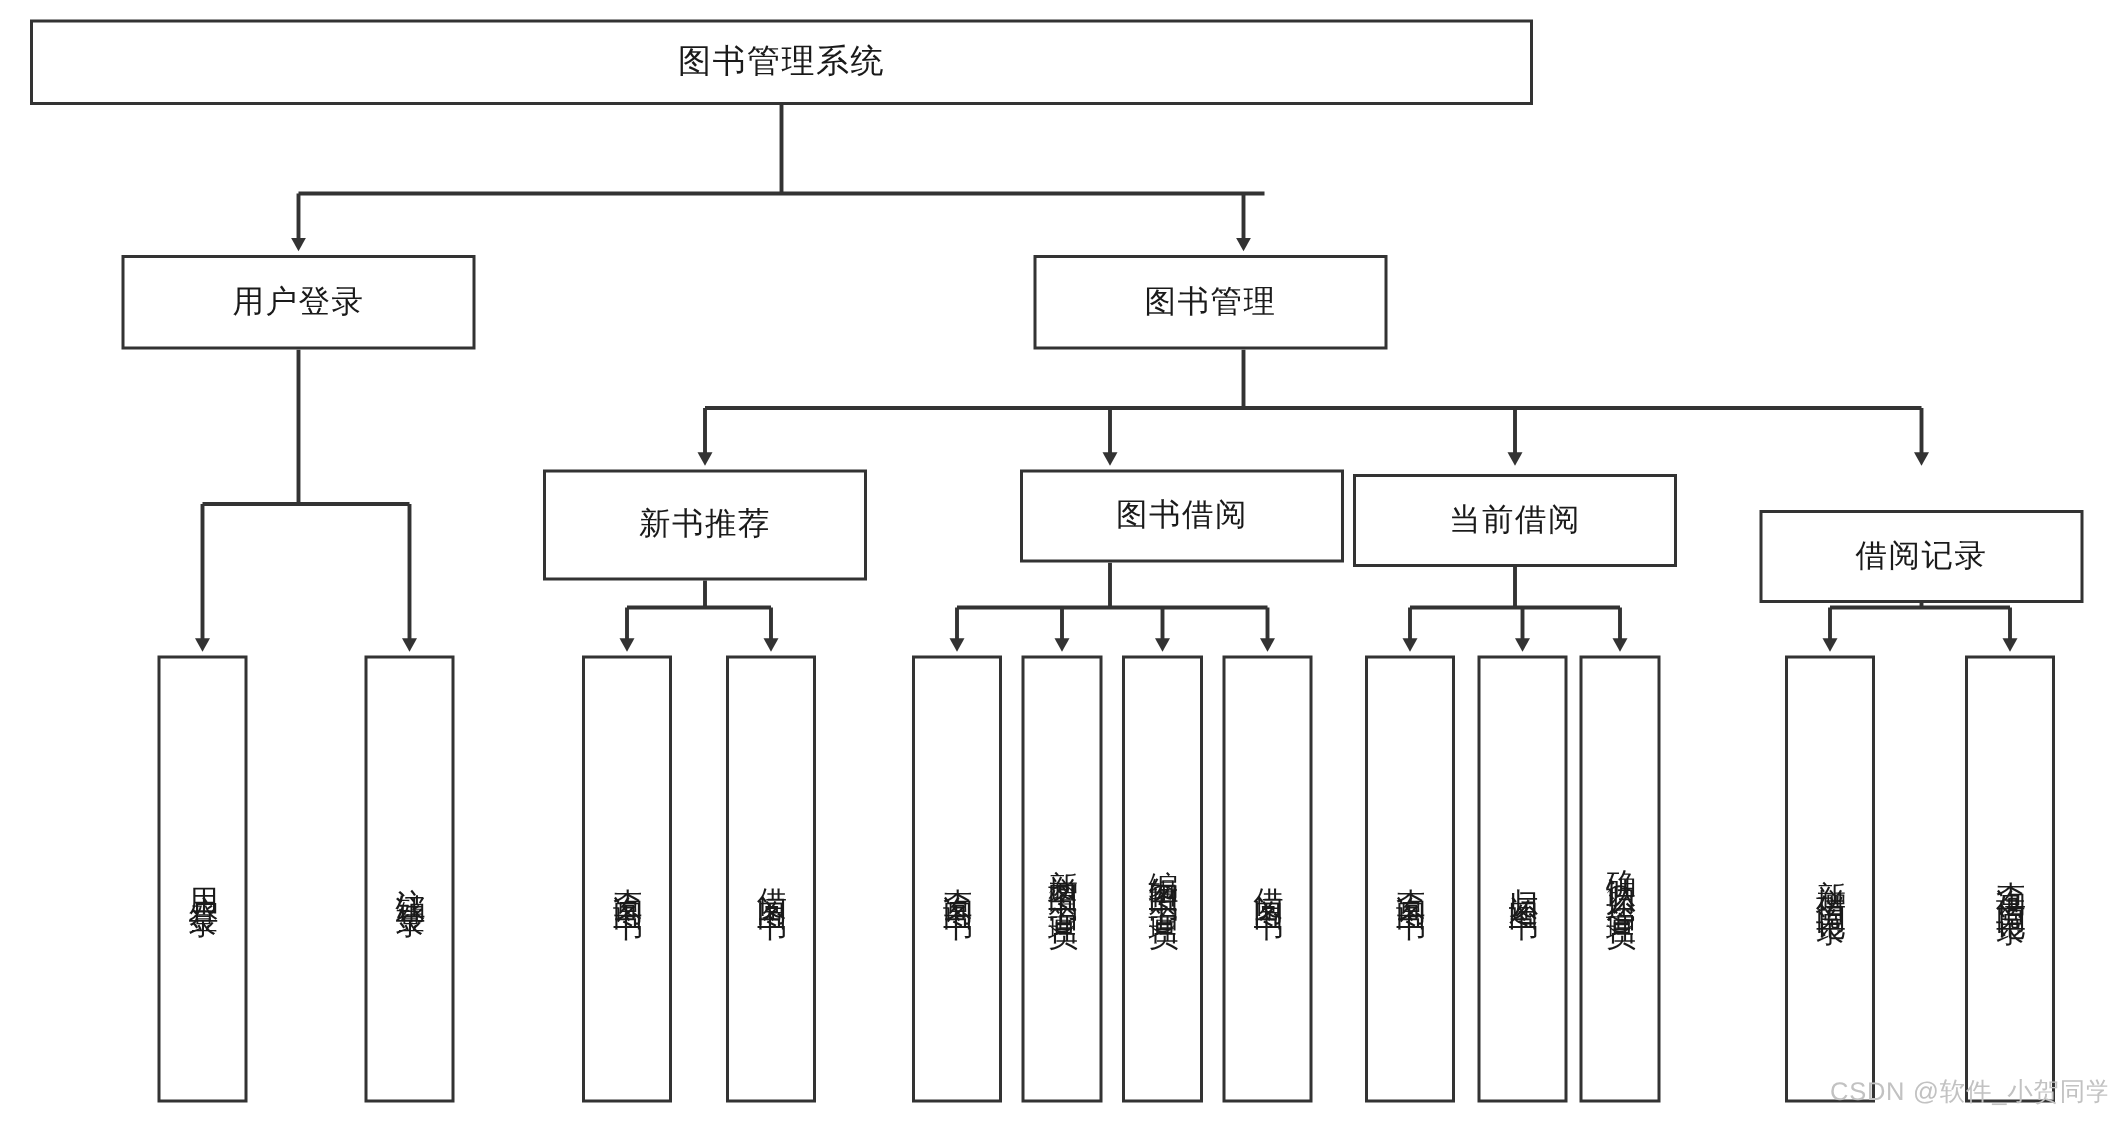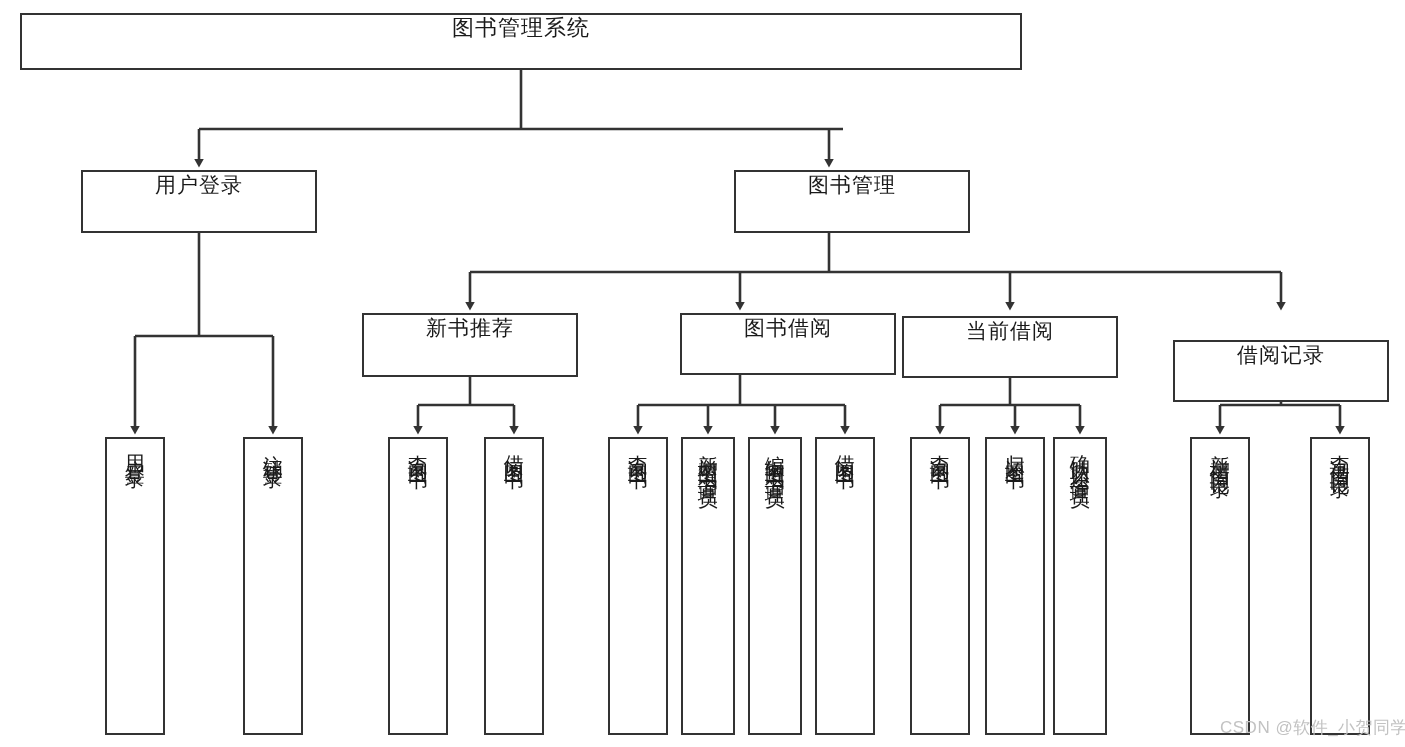--- a/index.html
+++ b/index.html
@@ -25,21 +25,21 @@
     width: 1405px;
     height: 747px;
     pointer-events: none;
   }
   .node {
     position: absolute;
     box-sizing: border-box;
     background: #ffffff;
     border: 2px solid #333333;
     display: flex;
-    align-items: flex-start;
+    align-items: center;
     justify-content: center;
     color: #1a1a1a;
   }
   .node.h {
     
   }
   .node.h .label {
     font-size: 21px;
     line-height: 1.2;
     letter-spacing: 1px;
@@ -124,25 +124,25 @@
     </g>
   </svg>
 
   <div class="node h root" style="left:20px; top:13px; width:1002px; height:57px;">
     <span class="label">图书管理系统</span>
   </div>
 
   <div class="node h" style="left:81px; top:170px; width:236px; height:63px;">
     <span class="label">用户登录</span>
   </div>
-  <div class="node h" style="left:734px; top:170px; width:236px; height:63px;">
+  <div class="node h" style="left:689px; top:170px; width:236px; height:63px;">
     <span class="label">图书管理</span>
   </div>
 
-  <div class="node h" style="left:362px; top:313px; width:216px; height:64px;">
+  <div class="node h" style="left:362px; top:313px; width:216px; height:74px;">
     <span class="label">新书推荐</span>
   </div>
   <div class="node h" style="left:632px; top:313px; width:216px; height:62px;margin-left:48px;">
     <span class="label">图书借阅</span>
   </div>
   <div class="node h" style="left:902px; top:316px; width:216px; height:62px;">
     <span class="label">当前借阅</span>
   </div>
   <div class="node h" style="left:1173px; top:313px; width:216px; height:62px;margin-top:27px;">
     <span class="label">借阅记录</span>

